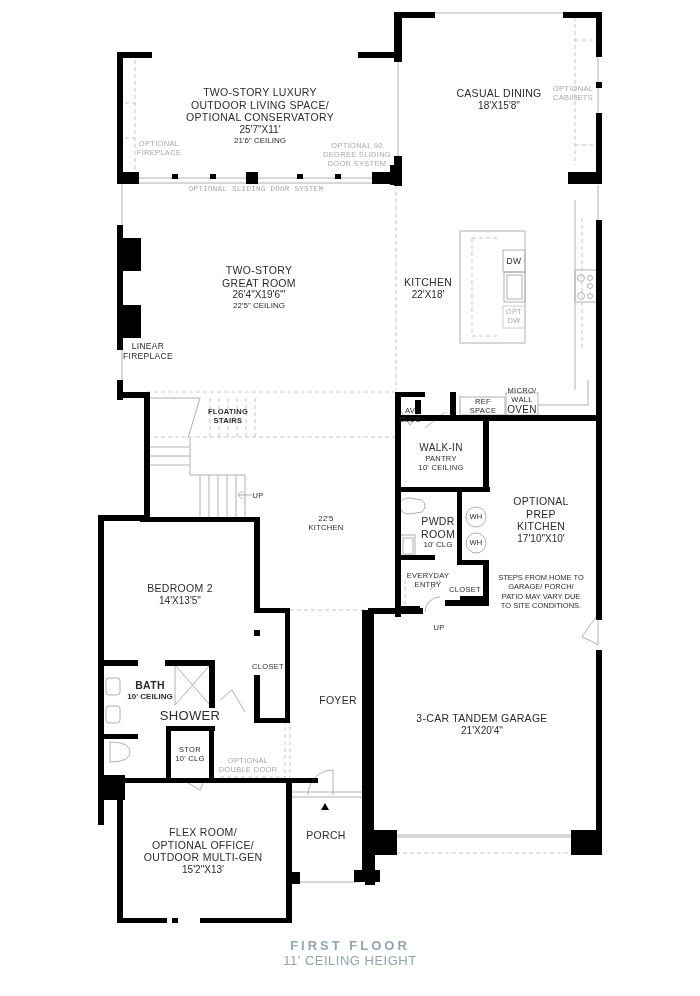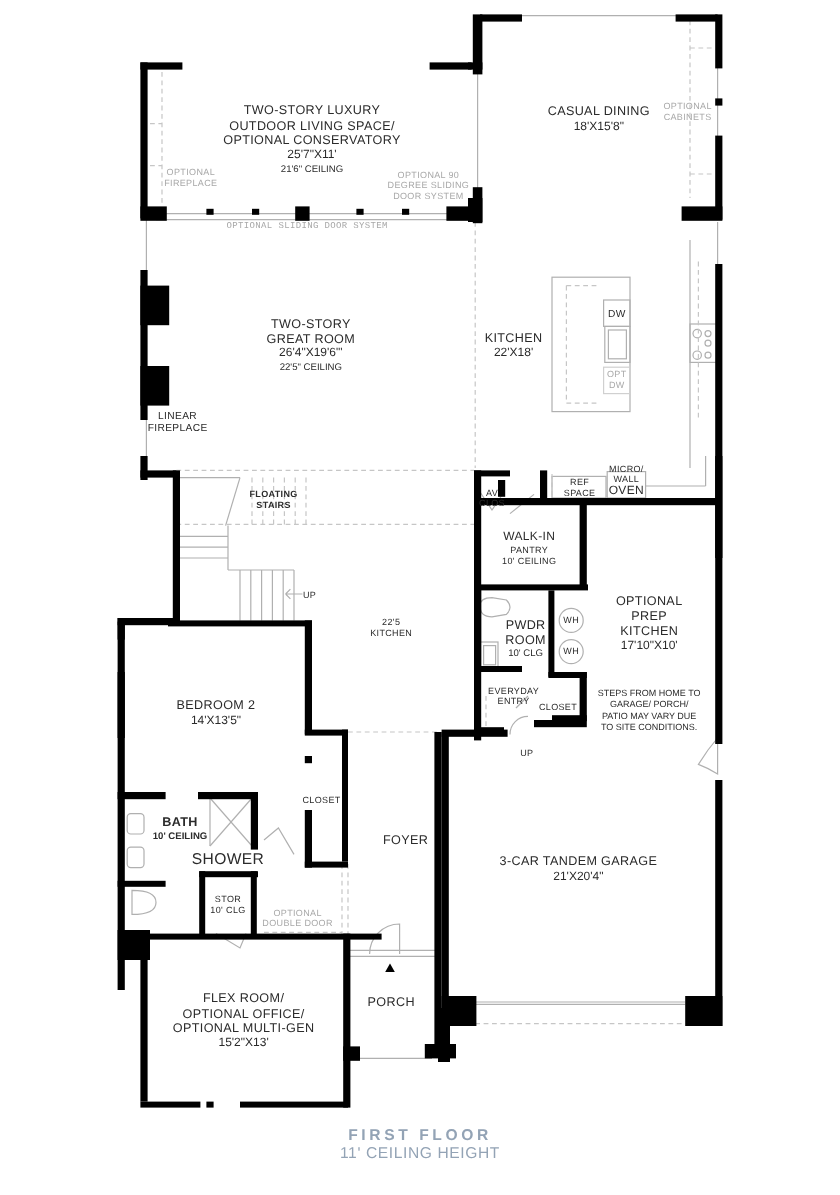--- a/index.html
+++ b/index.html
@@ -365,21 +365,21 @@
 <div class="lbl" style="left:326px;top:694px;margin-left:12px;">
     <span class="name">FOYER</span>
   </div>
 <div class="lbl" style="left:326px;top:829px;">
     <span class="name">PORCH</span>
   </div>
 
 <div class="lbl" style="left:203px;top:826px;">
   <span class="name">FLEX ROOM/</span>
   <span class="name">OPTIONAL OFFICE/</span>
-  <span class="name">OPTIONAL MULTI-GEN</span>
+  <span class="name">OUTDOOR MULTI-GEN</span>
   <span class="dim">15'2"X13'</span>
 </div>
 
 <div class="lbl" style="left:482px;top:712px;">
   <span class="name">3-CAR TANDEM GARAGE</span>
   <span class="dim">21'X20'4"</span>
 </div>
 
 <div class="title">
   <span class="t1">FIRST FLOOR</span>

